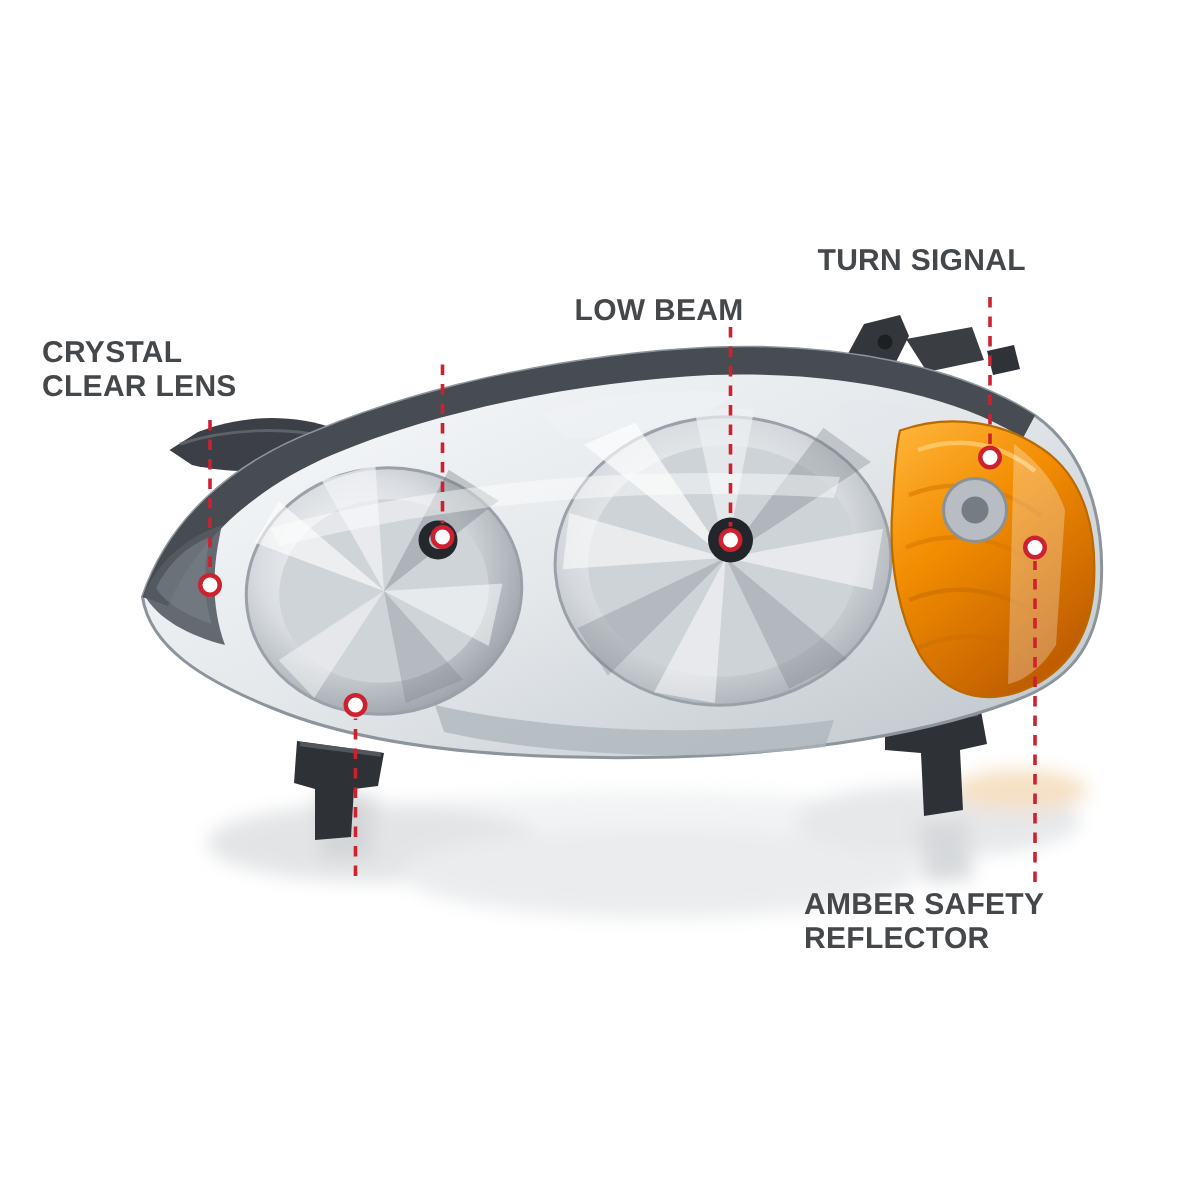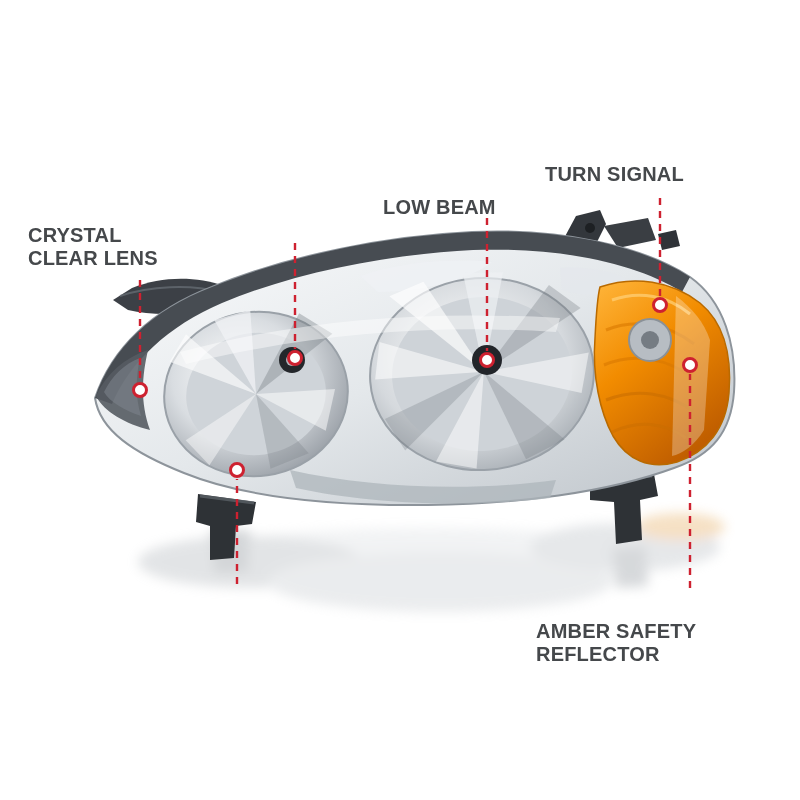--- a/index.html
+++ b/index.html
@@ -158,16 +158,16 @@
 
   <div class="callout" style="left:28px;top:224px;">CRYSTAL
 CLEAR LENS</div>
 
 
   <div class="callout" style="left:383px;top:196px;">LOW BEAM</div>
 
   <div class="callout" style="left:545px;top:163px;">TURN SIGNAL</div>
 
 
-  <div class="callout" style="left:536px;top:620px;">AMBER SAFETY
+  <div class="callout" style="left:536px;top:592px;">AMBER SAFETY
 REFLECTOR</div>
 
 </div>
 
 </body></html>

